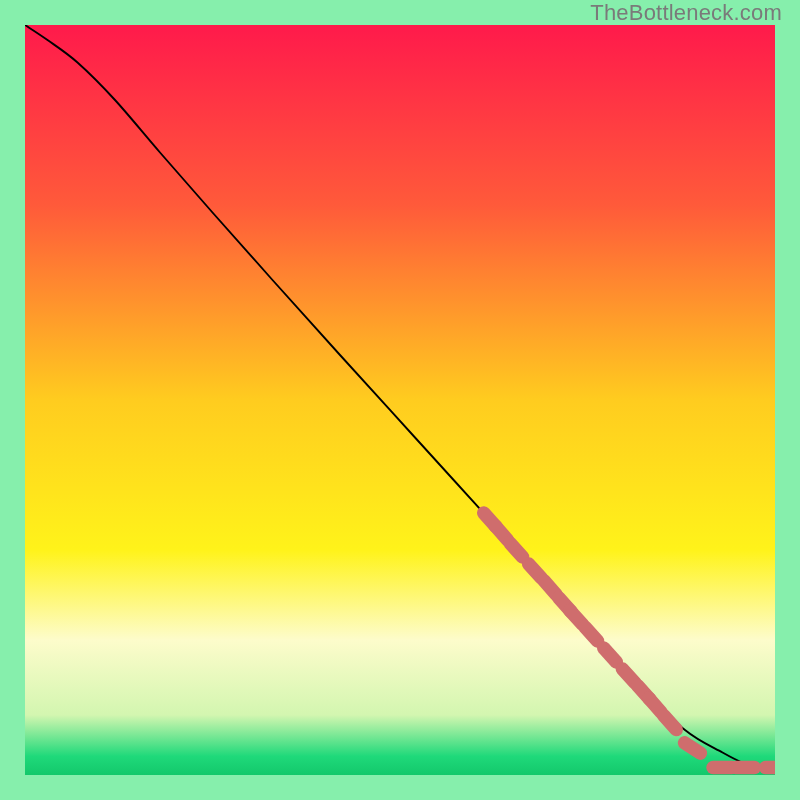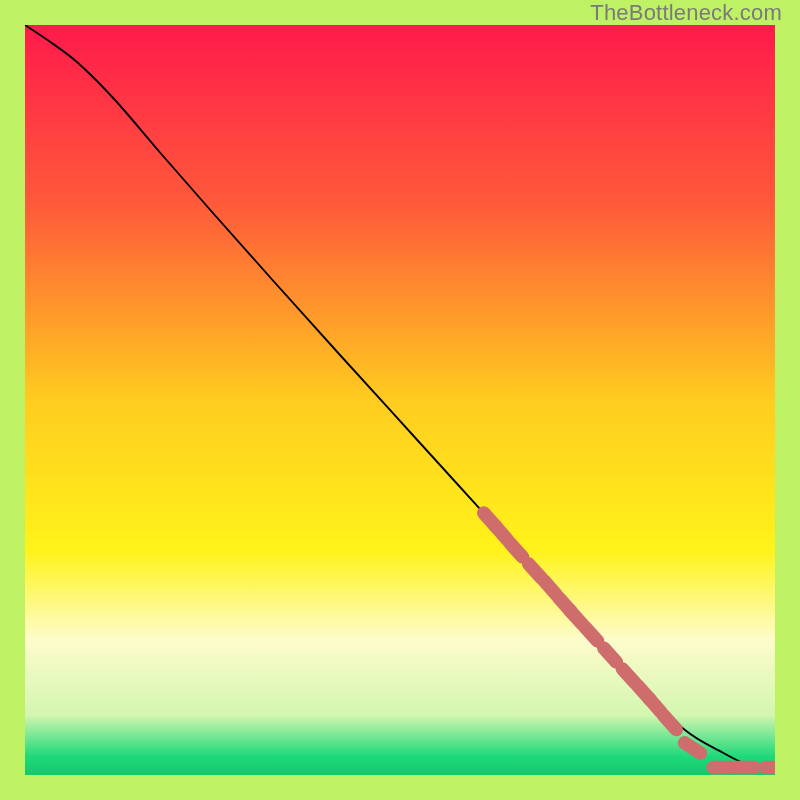--- a/index.html
+++ b/index.html
@@ -8,21 +8,21 @@
     width: 800px;
     height: 800px;
     background: #000000;
     overflow: hidden;
     font-family: Arial, Helvetica, sans-serif;
   }
   .stage {
     position: relative;
     width: 800px;
     height: 800px;
-    background: #bef264;
+    background: #86efac;
   }
   .watermark {
     position: absolute;
     top: 0px;
     right: 18px;
     color: #7a7a7a;
     font-size: 22px;
     font-weight: 400;
     letter-spacing: 0.2px;
     user-select: none;

